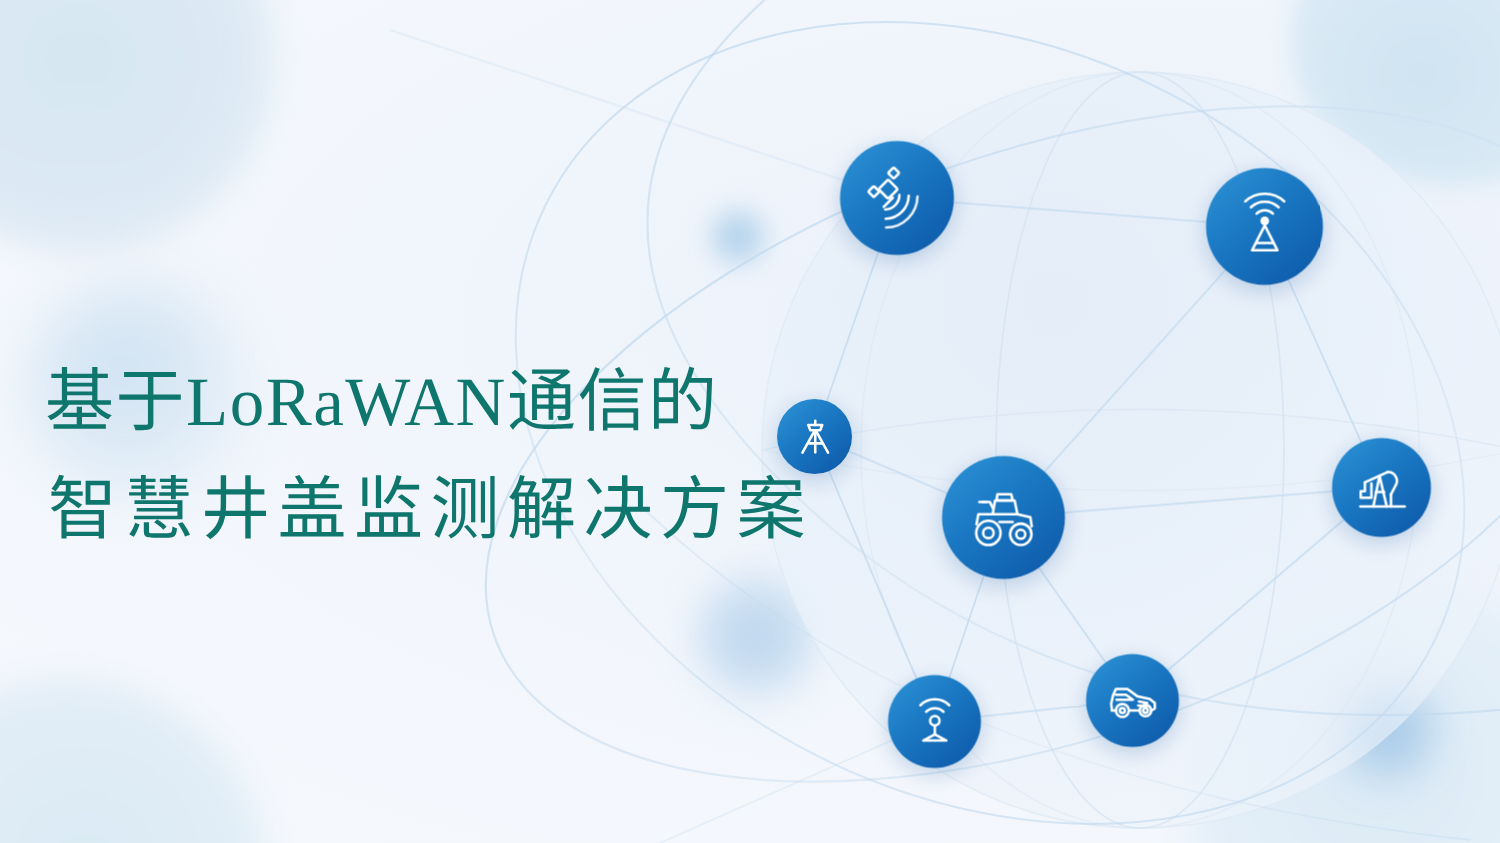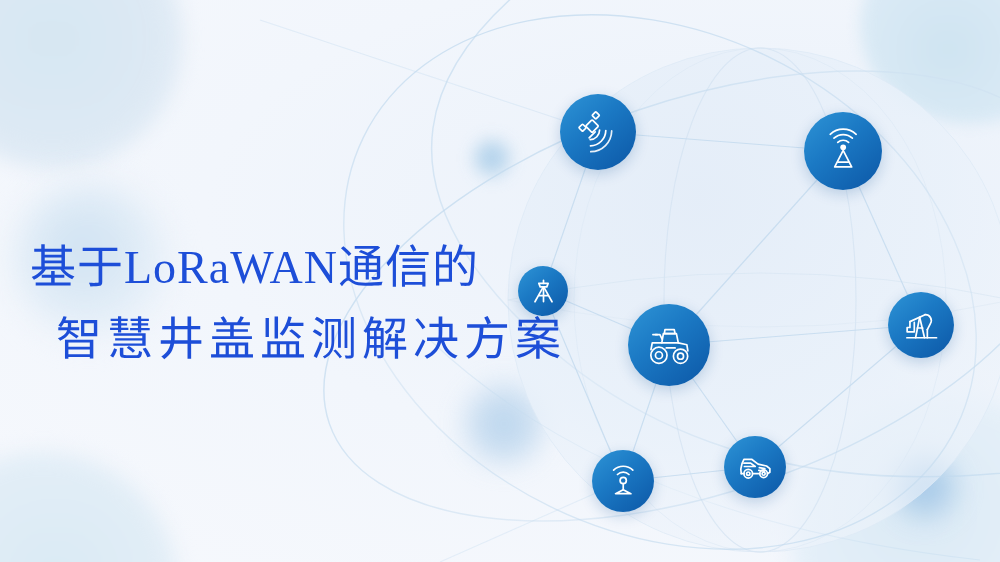--- a/index.html
+++ b/index.html
@@ -101,27 +101,26 @@
     top: 232px;
     width: 560px;
     z-index: 6;
   }
   .title-line {
     font-family: "Liberation Serif", "DejaVu Serif", serif;
     font-size: 46px;
     line-height: 72px;
     letter-spacing: 1px;
     font-weight: 400;
-    color: #1d4ed8;
+    color: #0f766e;
     white-space: nowrap;
   }
   .title-line.l2 {
     letter-spacing: 5px;
     padding-left: 2px;
-    margin-left: 24px;
   }
 
   
   .icon-node {
     position: absolute;
     border-radius: 50%;
     z-index: 8;
     background: linear-gradient(140deg, #2e94d6 0%, #1b79c4 42%, #0c57a6 100%);
     box-shadow: 0 4px 14px rgba(17, 83, 150, .22);
     display: flex;

